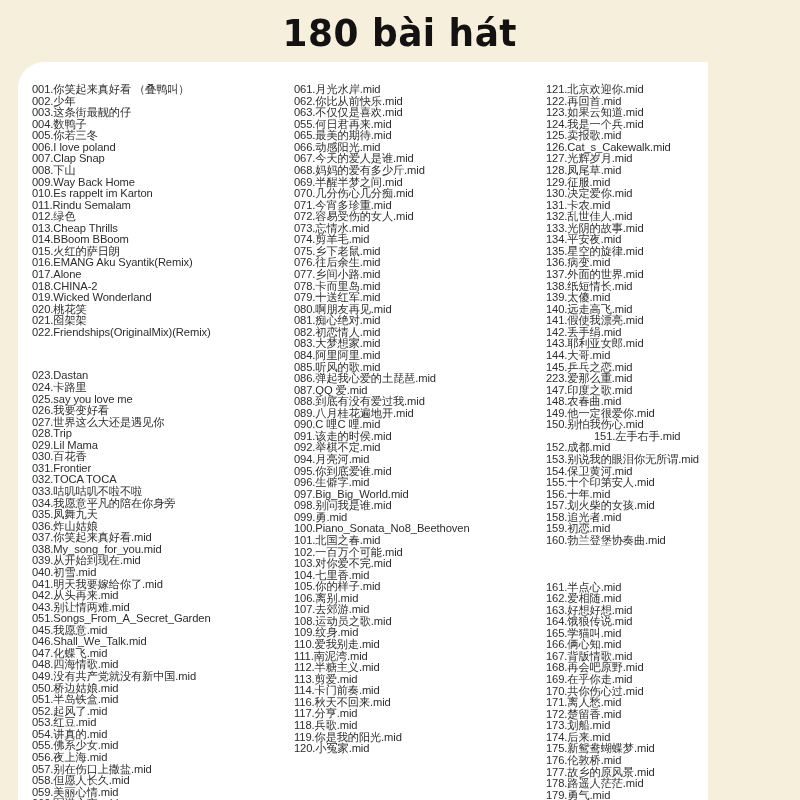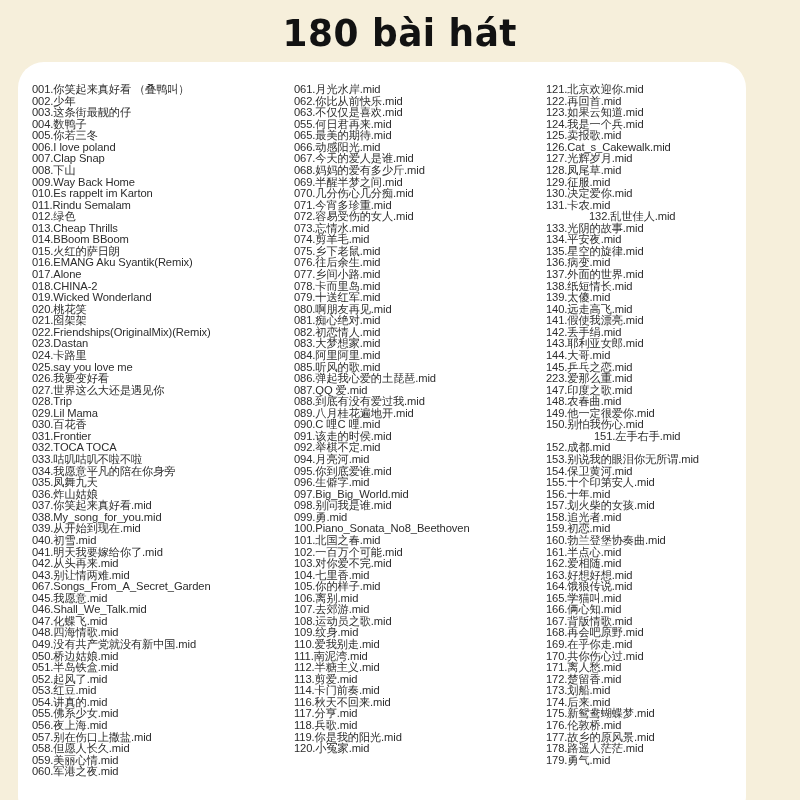--- a/index.html
+++ b/index.html
@@ -9,21 +9,21 @@
   }
   body {
     width: 800px;
     height: 800px;
     overflow: hidden;
     background: #f6efdb;
     font-family: "Liberation Sans", "DejaVu Sans", sans-serif;
   }
   #poster {
     position: relative;
-    width: 800px;
+    width: 708px;
     height: 800px;
     background: #f6efdb;
     overflow: hidden;
   }
   
   .title-bar {
     position: absolute;
     left: 0;
     top: 0;
     width: 800px;
@@ -108,42 +108,42 @@
           <div class="song-row" style="color: rgb(45, 45, 45);">013.Cheap Thrills</div>
           <div class="song-row" style="color: rgb(45, 45, 45);">014.BBoom BBoom</div>
           <div class="song-row" style="color: rgb(45, 45, 45);">015.火红的萨日朗</div>
           <div class="song-row" style="color: rgb(45, 45, 45);">016.EMANG Aku Syantik(Remix)</div>
           <div class="song-row" style="color: rgb(45, 45, 45);">017.Alone</div>
           <div class="song-row" style="color: rgb(45, 45, 45);">018.CHINA-2</div>
           <div class="song-row" style="color: rgb(45, 45, 45);">019.Wicked Wonderland</div>
           <div class="song-row" style="color: rgb(45, 45, 45);">020.桃花笑</div>
           <div class="song-row" style="color: rgb(45, 45, 45);">021.囵架架</div>
           <div class="song-row" style="color: rgb(45, 45, 45);">022.Friendships(OriginalMix)(Remix)</div>
-          <div class="song-row" style="color: rgb(45, 45, 45);">023.Dastan</div>
+          <div class="song-row" style="color: rgb(45, 45, 45); margin-top: 32px;">023.Dastan</div>
           <div class="song-row" style="color: rgb(45, 45, 45);">024.卡路里</div>
           <div class="song-row" style="color: rgb(45, 45, 45);">025.say you love me</div>
           <div class="song-row" style="color: rgb(45, 45, 45);">026.我要变好看</div>
           <div class="song-row" style="color: rgb(45, 45, 45);">027.世界这么大还是遇见你</div>
           <div class="song-row" style="color: rgb(45, 45, 45);">028.Trip</div>
           <div class="song-row" style="color: rgb(45, 45, 45);">029.Lil Mama</div>
           <div class="song-row" style="color: rgb(45, 45, 45);">030.百花香</div>
           <div class="song-row" style="color: rgb(45, 45, 45);">031.Frontier</div>
           <div class="song-row" style="color: rgb(45, 45, 45);">032.TOCA TOCA</div>
           <div class="song-row" style="color: rgb(45, 45, 45);">033.咕叽咕叽不啦不啦</div>
           <div class="song-row" style="color: rgb(45, 45, 45);">034.我愿意平凡的陪在你身旁</div>
           <div class="song-row" style="color: rgb(45, 45, 45);">035.凤舞九天</div>
           <div class="song-row" style="color: rgb(45, 45, 45);">036.炸山姑娘</div>
           <div class="song-row" style="color: rgb(45, 45, 45);">037.你笑起来真好看.mid</div>
           <div class="song-row" style="color: rgb(45, 45, 45);">038.My_song_for_you.mid</div>
           <div class="song-row" style="color: rgb(45, 45, 45);">039.从开始到现在.mid</div>
           <div class="song-row" style="color: rgb(45, 45, 45);">040.初雪.mid</div>
           <div class="song-row" style="color: rgb(45, 45, 45);">041.明天我要嫁给你了.mid</div>
           <div class="song-row" style="color: rgb(45, 45, 45);">042.从头再来.mid</div>
           <div class="song-row" style="color: rgb(45, 45, 45);">043.别让情两难.mid</div>
-          <div class="song-row" style="color: rgb(45, 45, 45);">067.Songs_From_A_Secret_Garden</div>
+          <div class="song-row" style="color: rgb(45, 45, 45);">051.Songs_From_A_Secret_Garden</div>
           <div class="song-row" style="color: rgb(45, 45, 45);">045.我愿意.mid</div>
           <div class="song-row" style="color: rgb(45, 45, 45);">046.Shall_We_Talk.mid</div>
           <div class="song-row" style="color: rgb(45, 45, 45);">047.化蝶飞.mid</div>
           <div class="song-row" style="color: rgb(45, 45, 45);">048.四海情歌.mid</div>
           <div class="song-row" style="color: rgb(45, 45, 45);">049.没有共产党就没有新中国.mid</div>
           <div class="song-row" style="color: rgb(45, 45, 45);">050.桥边姑娘.mid</div>
           <div class="song-row" style="color: rgb(45, 45, 45);">051.半岛铁盒.mid</div>
           <div class="song-row" style="color: rgb(45, 45, 45);">052.起风了.mid</div>
           <div class="song-row" style="color: rgb(45, 45, 45);">053.红豆.mid</div>
           <div class="song-row" style="color: rgb(45, 45, 45);">054.讲真的.mid</div>
@@ -219,21 +219,21 @@
           <div class="song-row" style="color: rgb(45, 45, 45);">122.再回首.mid</div>
           <div class="song-row" style="color: rgb(45, 45, 45);">123.如果云知道.mid</div>
           <div class="song-row" style="color: rgb(45, 45, 45);">124.我是一个兵.mid</div>
           <div class="song-row" style="color: rgb(45, 45, 45);">125.卖报歌.mid</div>
           <div class="song-row" style="color: rgb(45, 45, 45);">126.Cat_s_Cakewalk.mid</div>
           <div class="song-row" style="color: rgb(45, 45, 45);">127.光辉岁月.mid</div>
           <div class="song-row" style="color: rgb(45, 45, 45);">128.凤尾草.mid</div>
           <div class="song-row" style="color: rgb(45, 45, 45);">129.征服.mid</div>
           <div class="song-row" style="color: rgb(45, 45, 45);">130.决定爱你.mid</div>
           <div class="song-row" style="color: rgb(45, 45, 45);">131.卡农.mid</div>
-          <div class="song-row" style="color: rgb(45, 45, 45); margin-left: 43px;">132.乱世佳人.mid</div>
+          <div class="song-row" style="color: rgb(45, 45, 45);">132.乱世佳人.mid</div>
           <div class="song-row" style="color: rgb(45, 45, 45);">133.光阴的故事.mid</div>
           <div class="song-row" style="color: rgb(45, 45, 45);">134.平安夜.mid</div>
           <div class="song-row" style="color: rgb(45, 45, 45);">135.星空的旋律.mid</div>
           <div class="song-row" style="color: rgb(45, 45, 45);">136.病变.mid</div>
           <div class="song-row" style="color: rgb(45, 45, 45);">137.外面的世界.mid</div>
           <div class="song-row" style="color: rgb(45, 45, 45);">138.纸短情长.mid</div>
           <div class="song-row" style="color: rgb(45, 45, 45);">139.太傻.mid</div>
           <div class="song-row" style="color: rgb(45, 45, 45);">140.远走高飞.mid</div>
           <div class="song-row" style="color: rgb(45, 45, 45);">141.假使我漂亮.mid</div>
           <div class="song-row" style="color: rgb(45, 45, 45);">142.丢手绢.mid</div>
@@ -248,21 +248,21 @@
           <div class="song-row" style="color: rgb(45, 45, 45); margin-left: 48px;">151.左手右手.mid</div>
           <div class="song-row" style="color: rgb(45, 45, 45);">152.成都.mid</div>
           <div class="song-row" style="color: rgb(45, 45, 45);">153.别说我的眼泪你无所谓.mid</div>
           <div class="song-row" style="color: rgb(45, 45, 45);">154.保卫黄河.mid</div>
           <div class="song-row" style="color: rgb(45, 45, 45);">155.十个印第安人.mid</div>
           <div class="song-row" style="color: rgb(45, 45, 45);">156.十年.mid</div>
           <div class="song-row" style="color: rgb(45, 45, 45);">157.划火柴的女孩.mid</div>
           <div class="song-row" style="color: rgb(45, 45, 45);">158.追光者.mid</div>
           <div class="song-row" style="color: rgb(45, 45, 45);">159.初恋.mid</div>
           <div class="song-row" style="color: rgb(45, 45, 45);">160.勃兰登堡协奏曲.mid</div>
-          <div class="song-row" style="color: rgb(45, 45, 45);">161.半点心.mid</div>
+          <div class="song-row" style="color: rgb(45, 45, 45); margin-top: 35px;">161.半点心.mid</div>
           <div class="song-row" style="color: rgb(45, 45, 45);">162.爱相随.mid</div>
           <div class="song-row" style="color: rgb(45, 45, 45);">163.好想好想.mid</div>
           <div class="song-row" style="color: rgb(45, 45, 45);">164.饿狼传说.mid</div>
           <div class="song-row" style="color: rgb(45, 45, 45);">165.学猫叫.mid</div>
           <div class="song-row" style="color: rgb(45, 45, 45);">166.俩心知.mid</div>
           <div class="song-row" style="color: rgb(45, 45, 45);">167.背版情歌.mid</div>
           <div class="song-row" style="color: rgb(45, 45, 45);">168.再会吧原野.mid</div>
           <div class="song-row" style="color: rgb(45, 45, 45);">169.在乎你走.mid</div>
           <div class="song-row" style="color: rgb(45, 45, 45);">170.共你伤心过.mid</div>
           <div class="song-row" style="color: rgb(45, 45, 45);">171.离人愁.mid</div>

